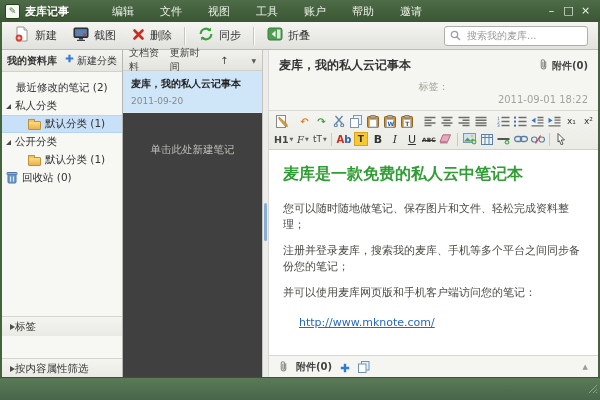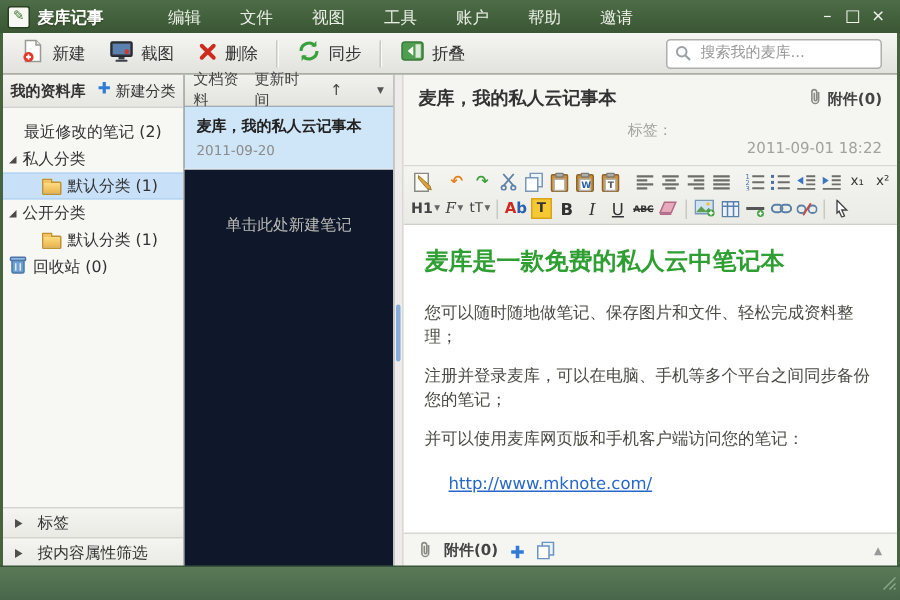--- a/index.html
+++ b/index.html
@@ -48,25 +48,25 @@
   .trow.child{padding-left:26px;}
   .trow.selected{background:#c8e1f8;border-top:1px solid #b3d4f2;border-bottom:1px solid #b3d4f2;height:16px;}
   .tri-open{width:0;height:0;border-left:5px solid transparent;border-bottom:5px solid #4a4a46;}
   .tri-closed{width:0;height:0;border-top:3.5px solid transparent;border-bottom:3.5px solid transparent;
     border-left:5px solid #4f4f4b;}
   .folder{width:13px;height:9px;background:linear-gradient(#fcdc80,#eab250);border:1px solid #c09232;
     border-radius:1px;position:relative;margin-top:3px;flex:0 0 13px;box-sizing:border-box;}
   .folder:before{content:"";position:absolute;top:-3px;left:-1px;width:5px;height:2px;
     background:#f3c45e;border:1px solid #c09232;border-bottom:none;border-radius:1px 1px 0 0;}
   .side-sec{height:19px;flex:0 0 19px;border-top:1px solid #d5d5d0;
-    background:linear-gradient(#f4f4f0,#eaeae5);display:flex;align-items:center;gap:10px;
-    padding:0 8px;font-size:10.5px;color:#333;}
-
-  
-  .notelist{width:140px;border-right:1px solid #c3c3bf;background:#0f172a;display:flex;
+    background:linear-gradient(#f4f4f0,#eaeae5);display:flex;align-items:center;gap:0;
+    padding:0 8px;font-size:10.5px;color:#333;margin-top:22px;}
+
+  
+  .notelist{width:140px;border-right:1px solid #c3c3bf;background:#404040;display:flex;
     flex-direction:column;box-sizing:border-box;}
   .list-header{height:20px;flex:0 0 20px;background:linear-gradient(#f1f1ed,#e4e4df);
     border-bottom:1px solid #d0d0cb;display:flex;align-items:center;padding:0 6px;gap:4px;
     font-size:10px;color:#444;}
   .sort{margin-left:auto;display:flex;align-items:center;gap:18px;}
   .caret-down{font-size:6px;color:#555;margin-left:5px;}
   .note-item{background:#cfe5f8;padding:6px 8px 6px;border-bottom:1px solid #dfe8f0;}
   .note-title{font-size:10px;font-weight:bold;color:#222;white-space:nowrap;overflow:hidden;}
   .note-date{font-size:9px;color:#8a8a86;margin-top:5px;}
   .empty-hint{text-align:center;color:#bcbcb7;font-size:10.5px;margin-top:30px;}
@@ -460,21 +460,21 @@
               <svg width="9" height="12" viewBox="0 0 9 12">
                 <path d="M1 0.5l6.5 6.5H4.2L6 11l-1.8 0.8-1.8-4L1 9z" fill="#fff" stroke="#444" stroke-width="0.9"></path>
               </svg>
             </span>
         </div>
       </div>
 
       <div class="ed-content">
         <div class="note-heading">麦库是一款免费的私人云中笔记本</div>
         <p>您可以随时随地做笔记、保存图片和文件、轻松完成资料整理；</p>
-        <p>注册并登录麦库，可以在电脑、手机等多个平台之间同步备份您的笔记；</p>
+        <p>注册并登录麦库，搜索我的麦库、手机等多个平台之间同步备份您的笔记；</p>
         <p>并可以使用麦库网页版和手机客户端访问您的笔记：</p>
         <a class="note-link" href="#">http://www.mknote.com/</a>
       </div>
 
       <div class="attach-bar">
         <span><svg width="9" height="13" viewBox="0 0 10 14">
               <path d="M7.5 3.5v6a2.5 2.5 0 0 1-5 0v-6a1.8 1.8 0 0 1 3.6 0v5.6a.9.9 0 0 1-1.8 0V4" fill="none" stroke="#8a8a85" stroke-width="1.2"></path>
             </svg></span>
         <span class="ab-label">附件(0)</span>
         <span><svg width="10" height="10" viewBox="0 0 10 10">

